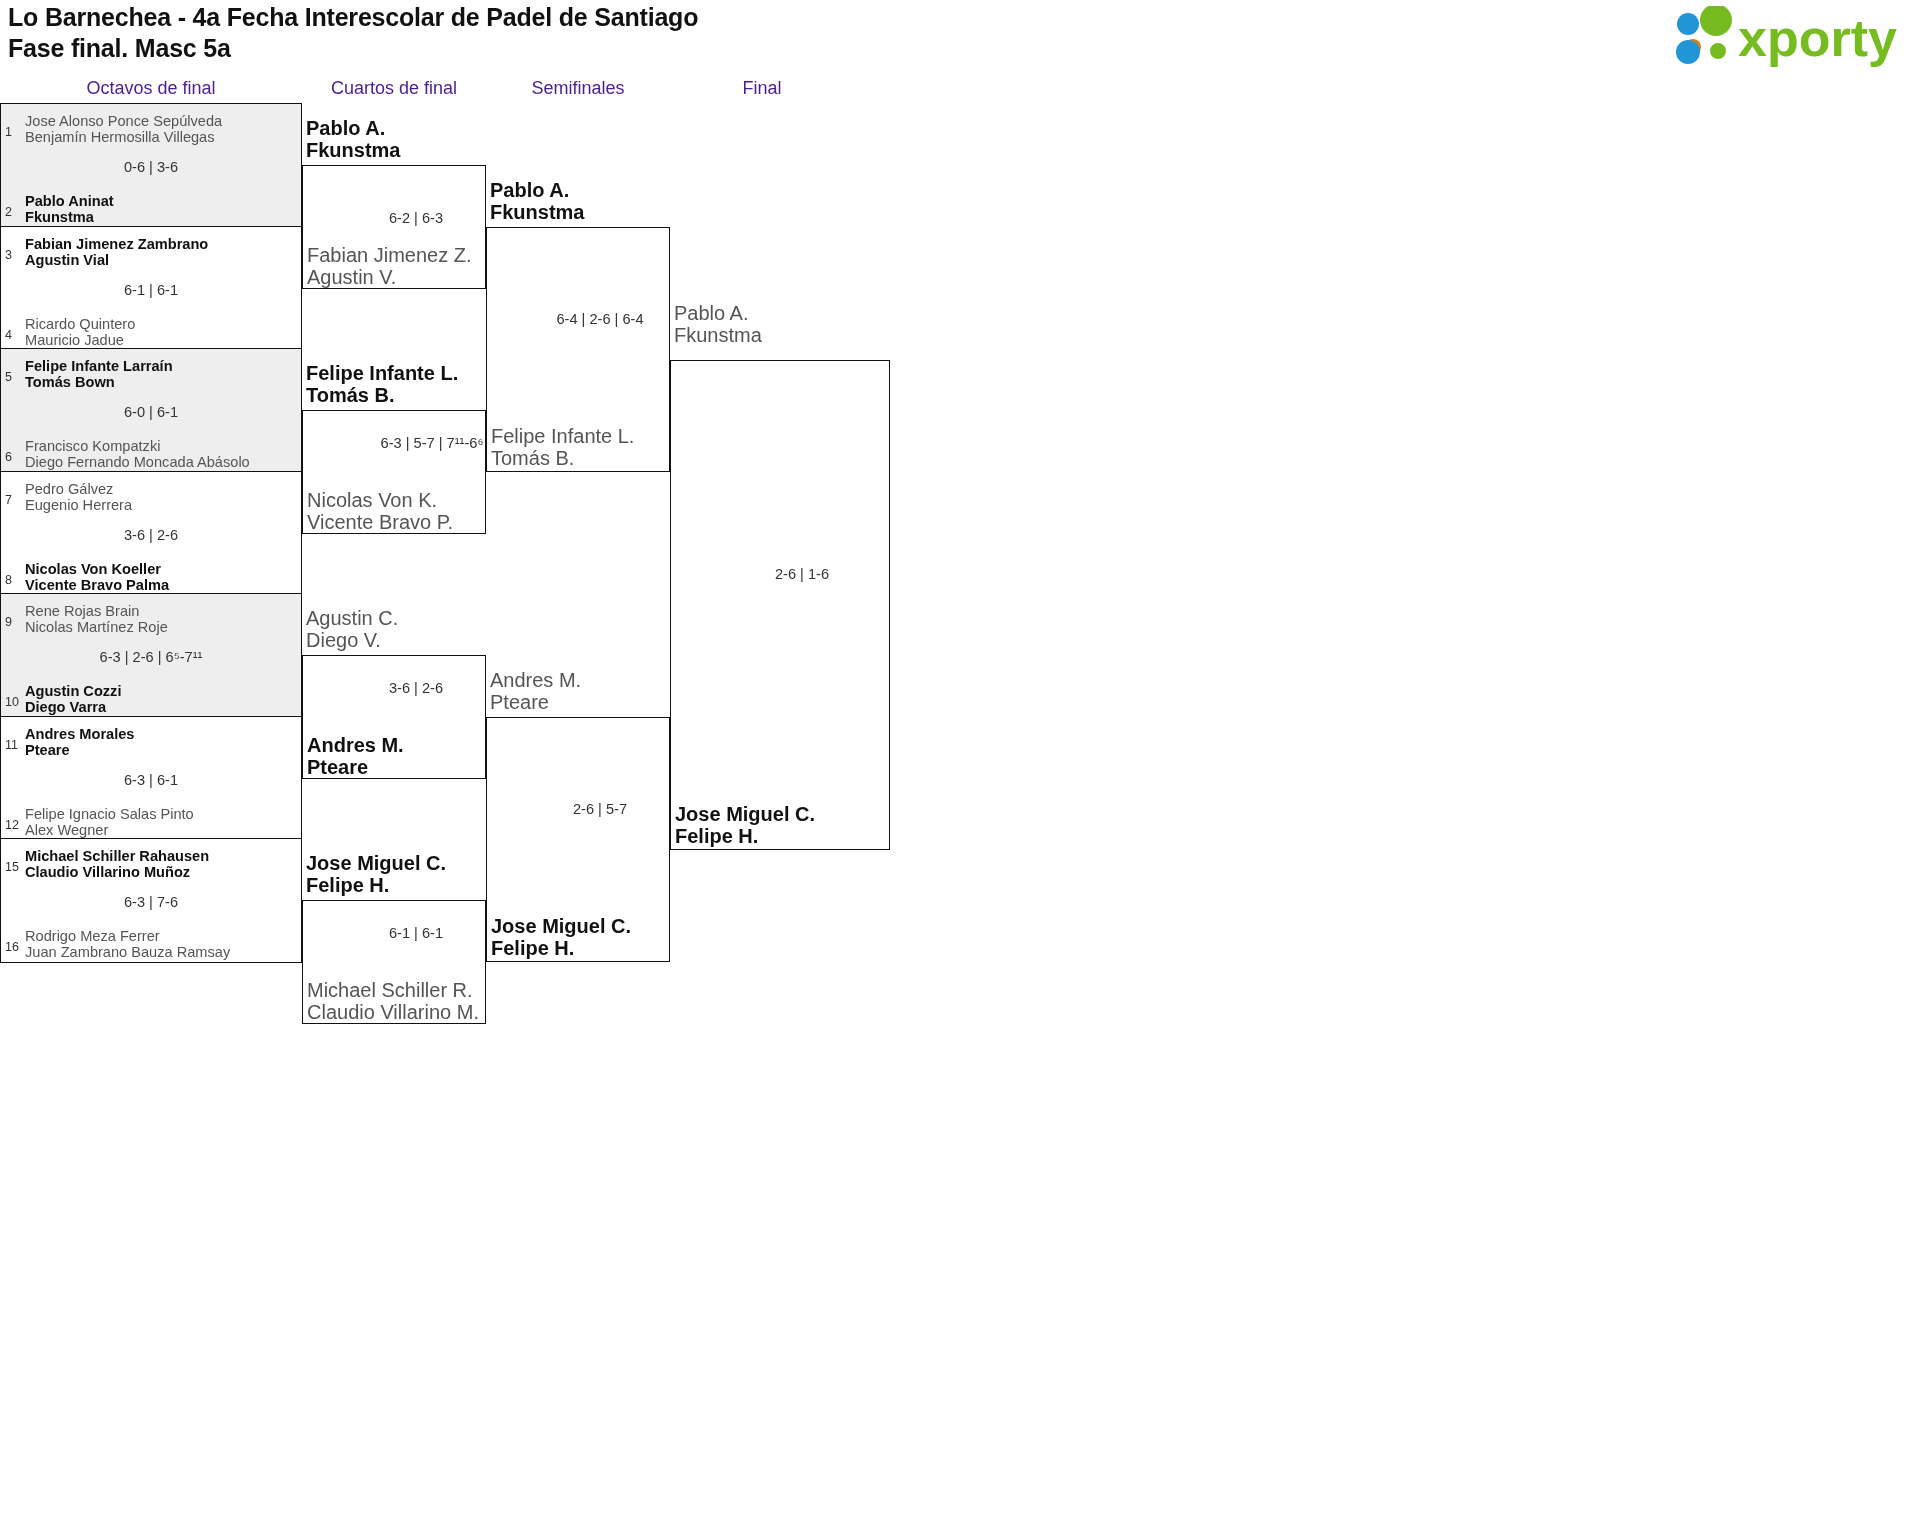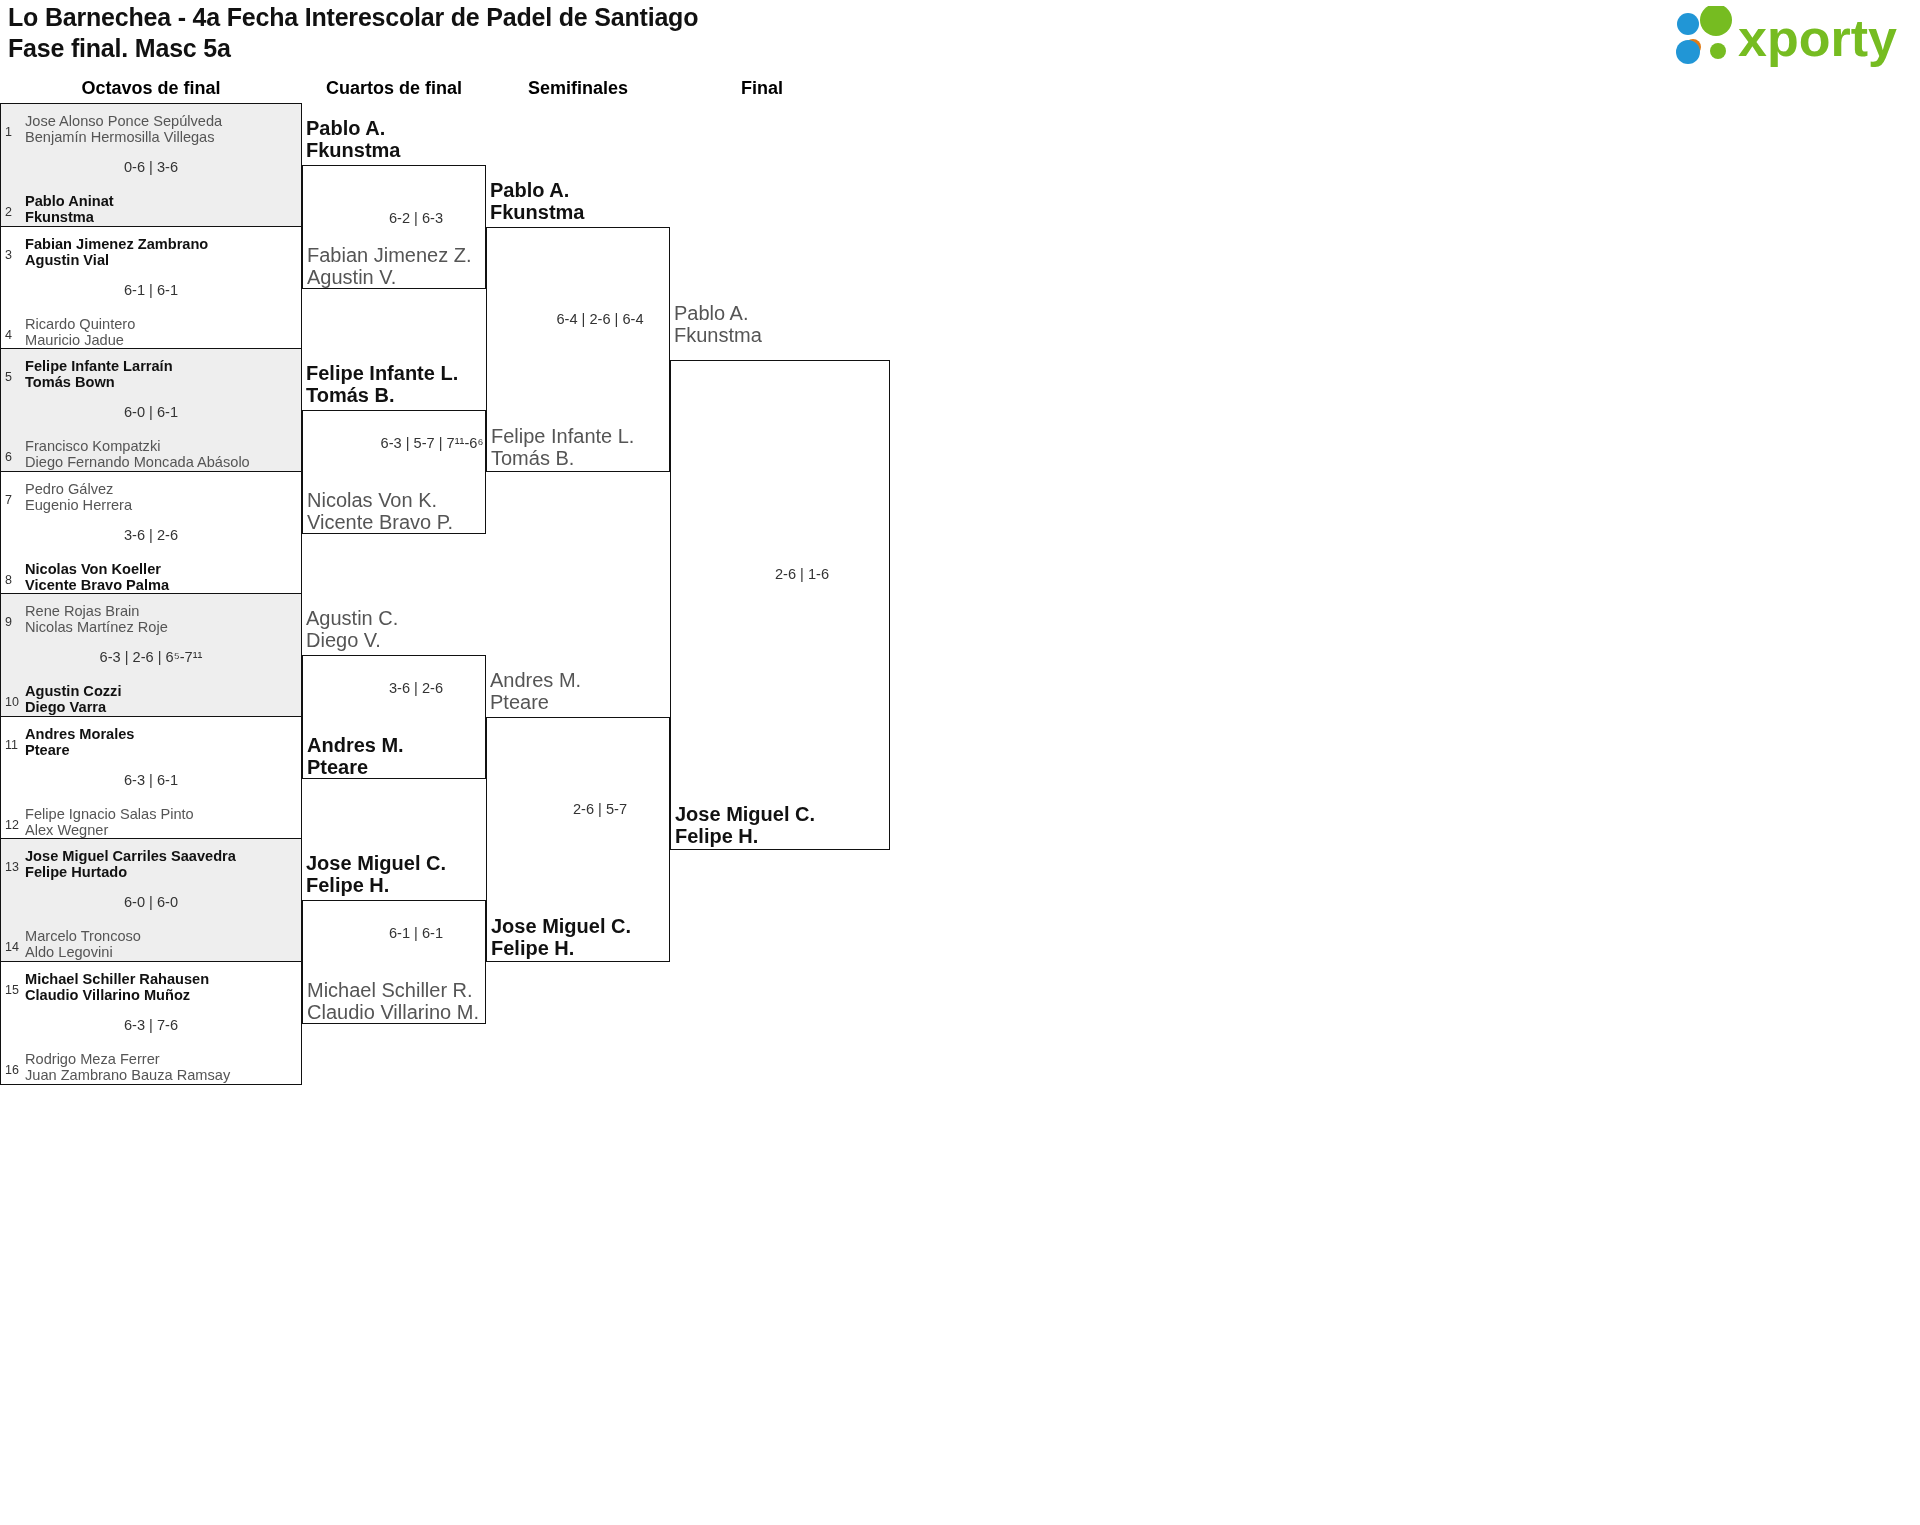--- a/index.html
+++ b/index.html
@@ -19,21 +19,21 @@
     position:absolute;left:8px;top:2px;
     font-size:25px;font-weight:bold;line-height:1.24;
     letter-spacing:-0.2px;color:#111;
     white-space:pre-line;
   }
   .logo{position:absolute;right:14px;top:6px;height:62px;width:240px;}
 
   
   .round-head{
     position:absolute;top:78px;
-    font-size:18px;color:#000000;font-weight:bold;
+    font-size:18px;color:#4c1d95;font-weight:normal;
     text-align:center;
   }
 
   
   .r1{
     position:absolute;left:0px;top:103px;
     width:302px;border:1px solid #111;box-sizing:border-box;
   }
   .r1 .pair{
     position:relative;height:122.5px;box-sizing:border-box;
@@ -150,29 +150,20 @@
     <div class="pair">
       <div class="seed top">11</div>
       <div class="team top win">Andres Morales
 Pteare</div>
       <div class="score">6-3 | 6-1</div>
       <div class="seed bot">12</div>
       <div class="team bot lose">Felipe Ignacio Salas Pinto
 Alex Wegner</div>
     </div>
 
-    <div class="pair shade">
-      <div class="seed top">13</div>
-      <div class="team top win">Jose Miguel Carriles Saavedra
-Felipe Hurtado</div>
-      <div class="score">6-0 | 6-0</div>
-      <div class="seed bot">14</div>
-      <div class="team bot lose">Marcelo Troncoso
-Aldo Legovini</div>
-    </div>
 
     <div class="pair last">
       <div class="seed top">15</div>
       <div class="team top win">Michael Schiller Rahausen
 Claudio Villarino Muñoz</div>
       <div class="score">6-3 | 7-6</div>
       <div class="seed bot">16</div>
       <div class="team bot lose">Rodrigo Meza Ferrer
 Juan Zambrano Bauza Ramsay</div>
     </div>

